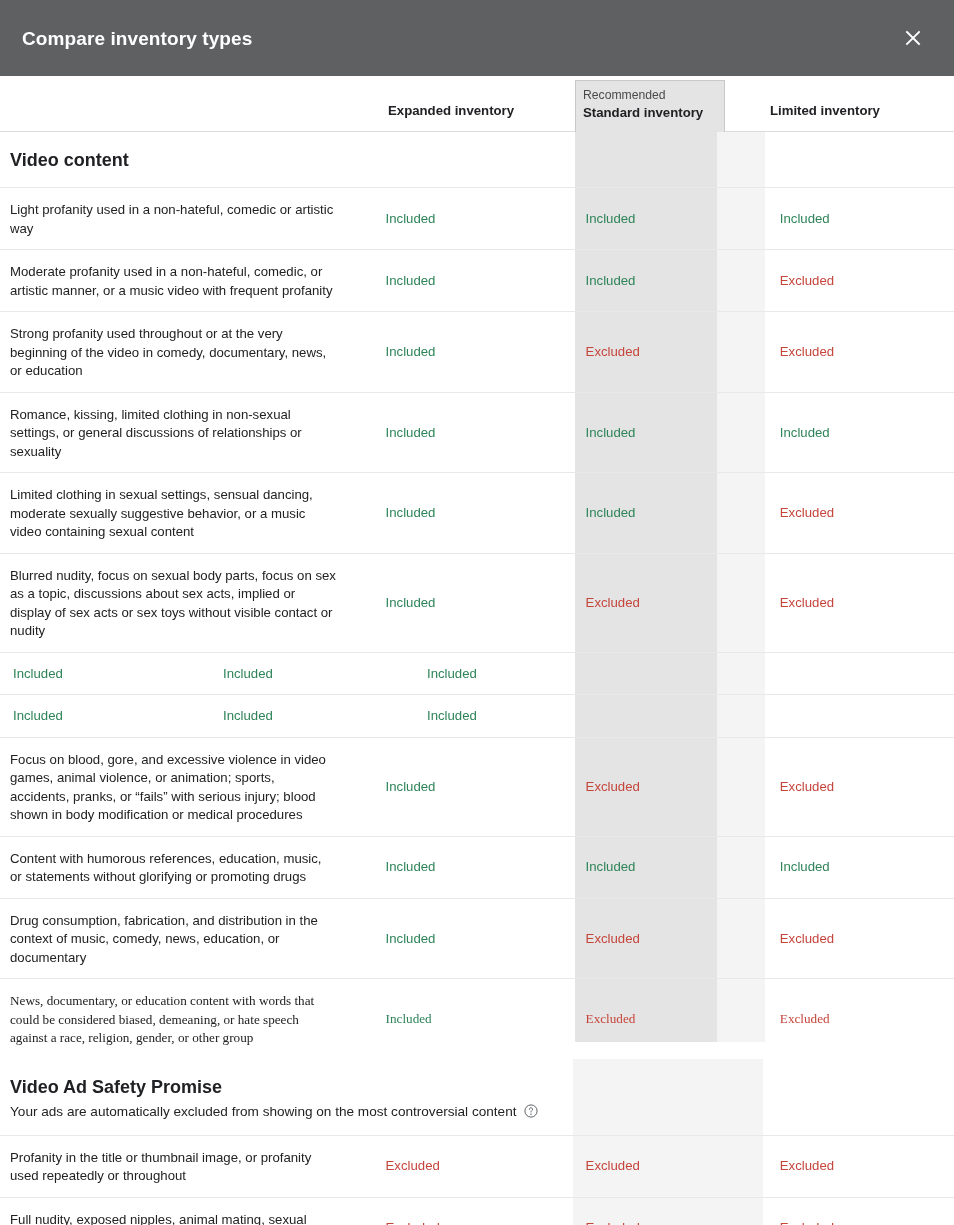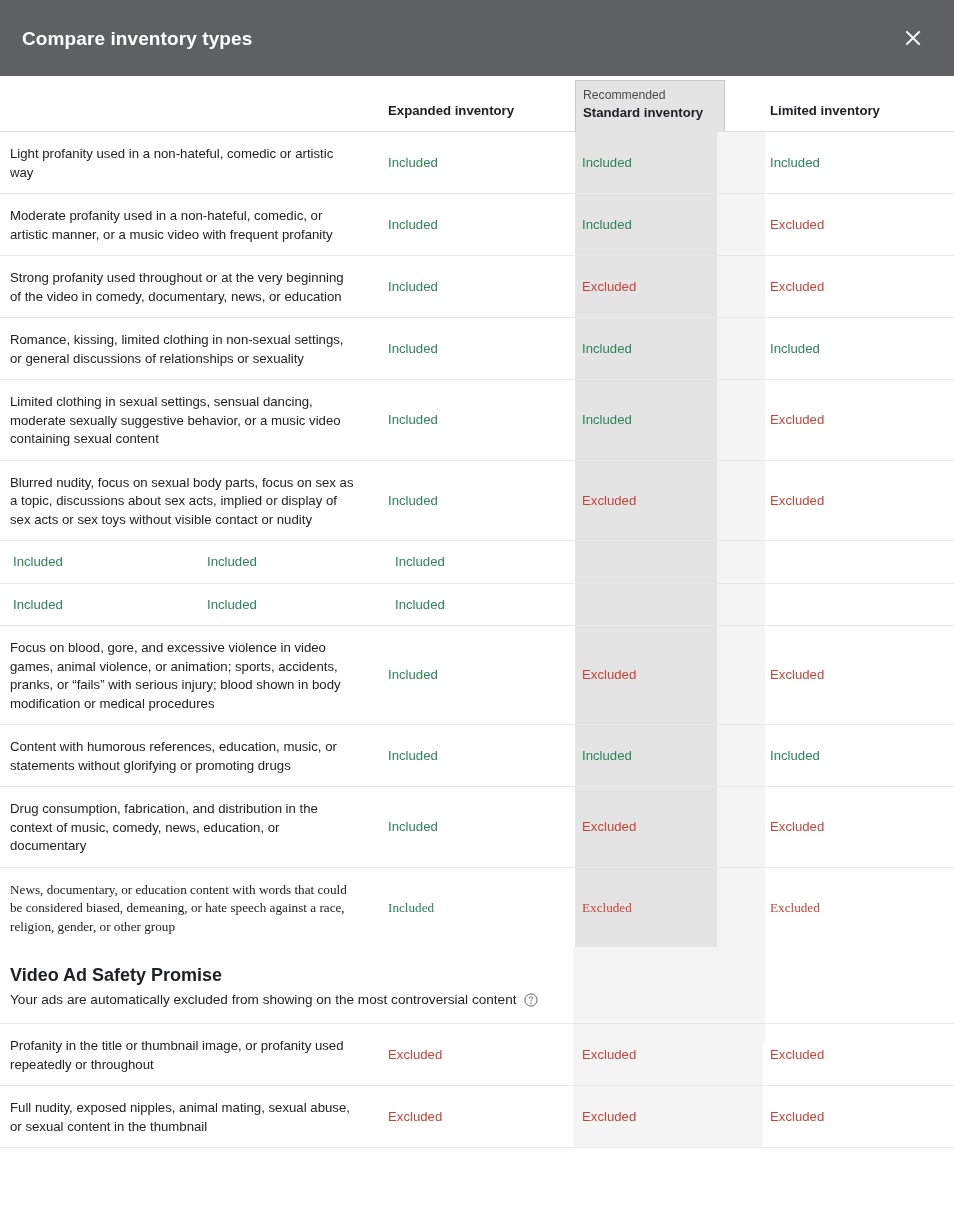--- a/index.html
+++ b/index.html
@@ -74,20 +74,21 @@
     z-index: 0;
     pointer-events: none;
   }
 
   .row {
     display: flex;
     position: relative;
     z-index: 1;
     border-bottom: 1px solid #e8e8e8;
     min-height: 42px;
+    gap: 16px;
   }
   .row.no-border { border-bottom: none; font-family: Liberation Serif, serif; }
 
   .c-desc  { width: 375px; padding: 12px 20px 12px 10px; }
   .c-a     { width: 200px; padding: 12px 0 12px 13px; }
   .c-b     { width: 190px; padding: 12px 0 12px 7px; }
   .c-c     { width: 189px; padding: 12px 0 12px 5px; }
 
   .cell-txt {
     font-size: 13.2px;
@@ -230,20 +231,28 @@
       </div>
       <div class="h-c">
         <span class="head-label">Limited inventory</span>
       </div>
     </div>
 
     <div id="sec1-wrap" style="position:relative;">
       <div class="hl-band" id="sec1-band" style="top: 0px; height: 910px;"></div>
       <div class="hl-band-light" id="sec1-band-light" style="top: 0px; height: 910px;"></div>
 
+      <div class="section-row">
+        <div class="section-cell">
+          <div class="section-title">Video content</div>
+        </div>
+        <div class="s-a"></div>
+        <div class="s-b"></div>
+        <div class="s-c"></div>
+      </div>
 
       <div class="row centered">
         <div class="c-desc"><span class="cell-txt">Light profanity used in a non-hateful, comedic or artistic way</span></div>
         <div class="c-a">
             <span class="val inc">Included</span>
           </div>
         <div class="c-b">
             <span class="val inc">Included</span>
           </div>
         <div class="c-c">

